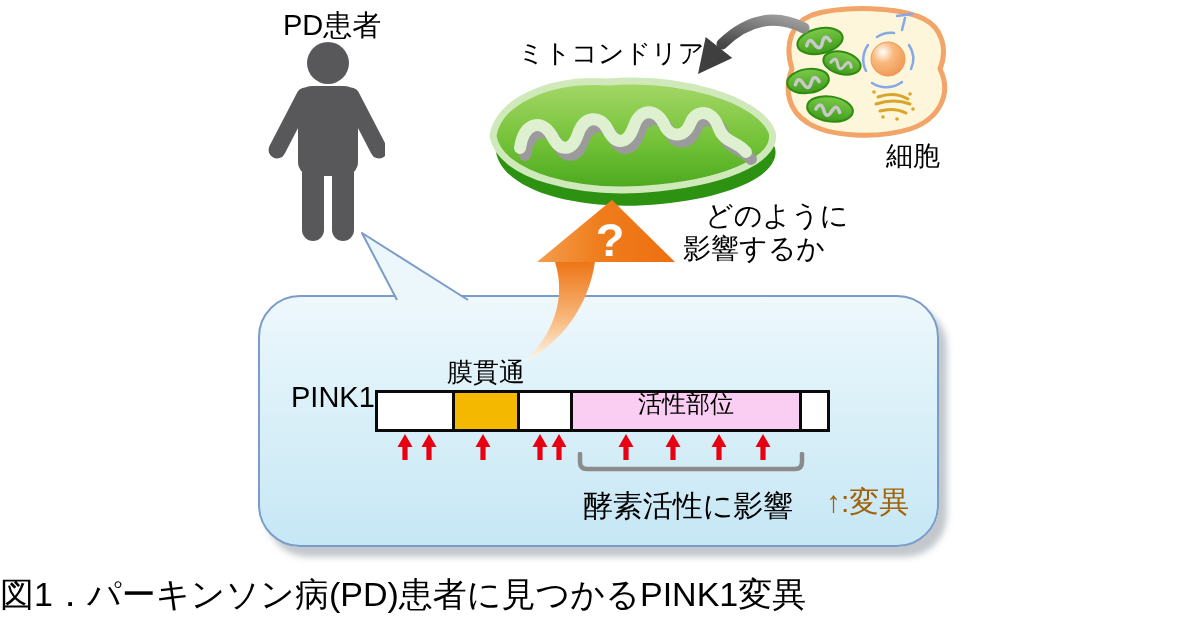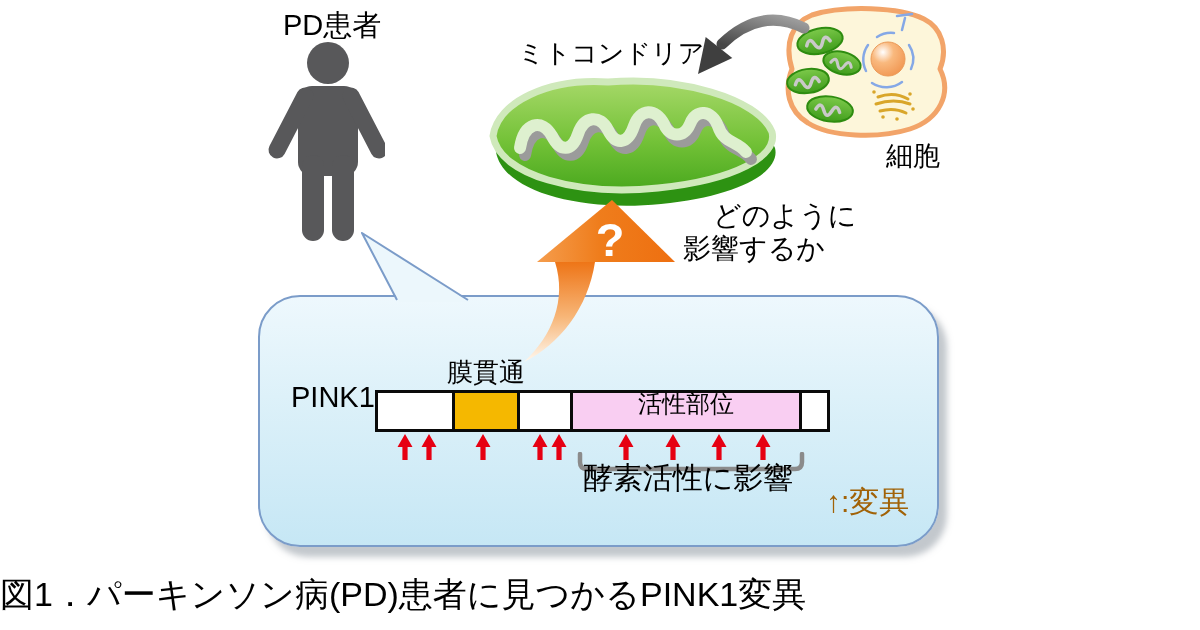--- a/index.html
+++ b/index.html
@@ -7,21 +7,21 @@
     position:relative; width:1011px; height:630px; background:#ffffff;
     overflow:hidden; font-family:"Liberation Sans", sans-serif; color:#000;
   }
   .abs { position:absolute; }
 
   .patient-label { left:283px; top:6px; font-size:29px; }
   .mito-label    { left:518px; top:36px; font-size:26px; }
   .cell-label    { left:886px; top:138px; font-size:27px; }
 
   .how-affect { left:683px; top:199px; font-size:28px; line-height:33px; }
-  .how-affect .l1 { display:block; margin-left:30px; }
+  .how-affect .l1 { display:block; margin-left:22px; }
   .how-affect .l2 { display:block; }
 
   .bubble {
     left:258px; top:295px; width:677px; height:248px;
     border:2px solid #7b9cc9; border-radius:42px;
     background:linear-gradient(180deg,#eef8fd 0%,#ddf1f9 40%,#c6e7f5 100%);
     box-shadow:8px 10px 6px rgba(135,145,155,0.5);
   }
 
   .pink1-label { left:291px; top:381px; font-size:29px; }
@@ -29,21 +29,21 @@
   .protein-bar {
     left:375px; top:390px; width:455px; height:42px;
     border:3px solid #0a0a0a; box-sizing:border-box;
     background:#fff; display:flex;
   }
   .bar-seg { height:100%; border-right:3px solid #0a0a0a; }
   .bar-seg:last-child { border-right:none; }
 
   .tm-label     { left:486px; top:355px; font-size:26px; transform:translateX(-50%); white-space:nowrap; }
   .active-label { left:686px; top:388px; font-size:24px; transform:translateX(-50%); white-space:nowrap; }
-  .enzyme-label { left:688px; top:458px; font-size:30px; transform:translateX(-50%); white-space:nowrap; }
+  .enzyme-label { left:688px; top:486px; font-size:30px; transform:translateX(-50%); white-space:nowrap; }
 
   .legend { left:826px; top:482px; font-size:30px; color:#a16207; white-space:nowrap; }
   .legend .arr { font-weight:bold; }
 
   .caption { left:0; right:0; top:572px; font-size:34px; }
 </style>
 </head>
 <body>
 
 <div class="canvas">

